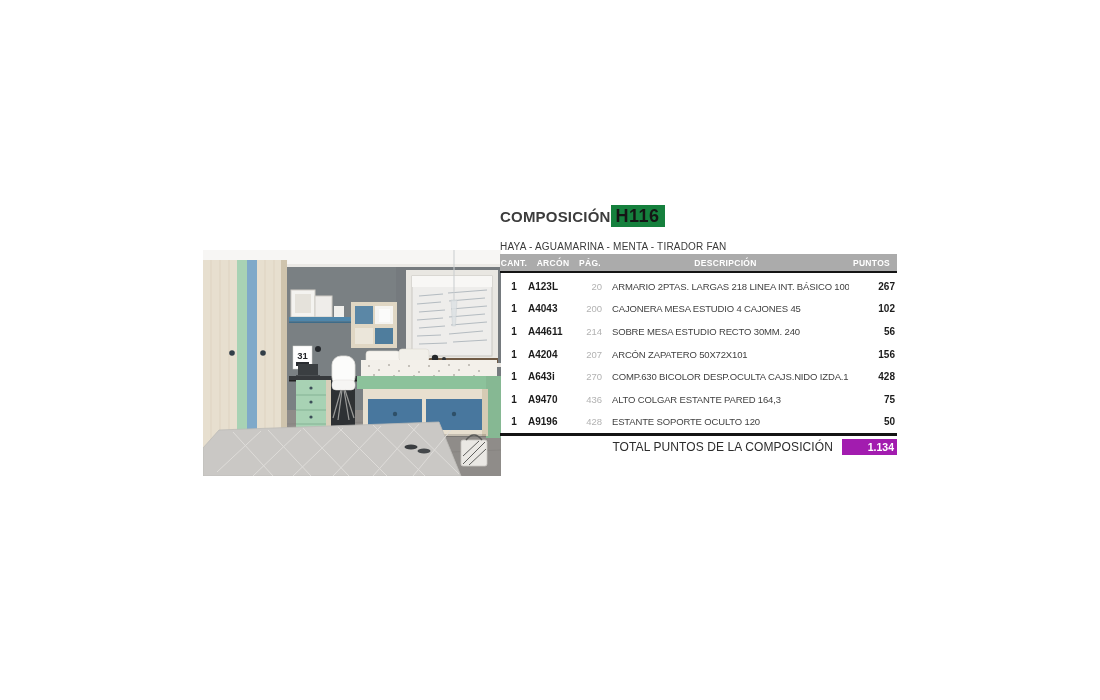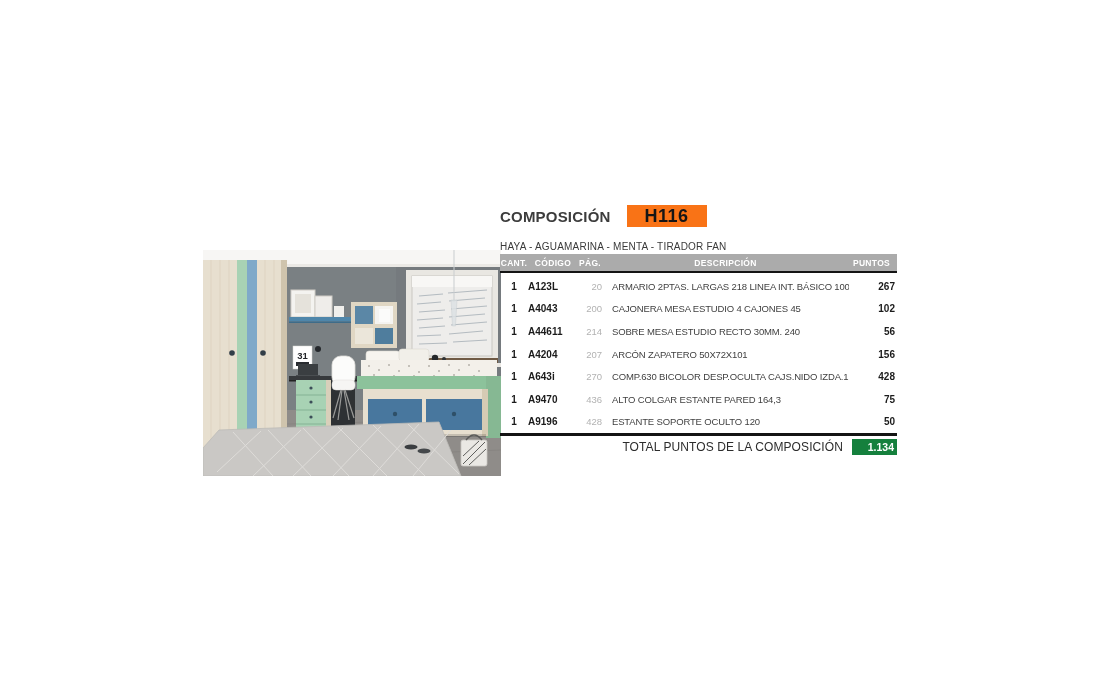--- a/index.html
+++ b/index.html
@@ -9,22 +9,22 @@
 
   
   .photo-wrap { position:absolute; left:203px; top:250px; width:298px; height:226px; }
   .photo-wrap svg { display:block; width:100%; height:100%; }
 
   
   .panel { position:absolute; left:500px; top:205px; width:397px; }
 
   .title-row { display:flex; align-items:center; height:22px; }
   .comp-label { font-size:15px; font-weight:bold; color:#3c3c3c; letter-spacing:.2px; }
-  .comp-code  { margin-left:16px; font-size:18px; font-weight:bold; color:#151515;
-                background:#f97316; padding:1px 18px; line-height:20px; letter-spacing:.5px; }
+  .comp-code  { font-size:18px; font-weight:bold; color:#151515;
+                background:#15803d; padding:1px 5px; line-height:20px; letter-spacing:.5px; }
 
   .subtitle { margin-top:14px; font-size:10px; color:#3a3a3a; letter-spacing:.2px; font-stretch:condensed; }
 
   .thead { margin-top:2px; height:19px; background:#ababab; border-bottom:2px solid #141414;
            display:grid; grid-template-columns:28px 50px 24px 1fr 48px; align-items:center;
            color:#ffffff; font-size:8.5px; font-weight:bold; letter-spacing:.3px; font-stretch:condensed; }
   .thead .h-cant   { text-align:center; }
   .thead .h-codigo { text-align:center; }
   .thead .h-pag    { text-align:center; }
   .thead .h-desc   { text-align:center; }
@@ -36,22 +36,22 @@
   .c-cant   { text-align:center; font-weight:bold; font-size:10px; color:#1b1b1b; }
   .c-codigo { text-align:left; font-weight:bold; font-size:10px; color:#1b1b1b; }
   .c-pag    { text-align:right;  font-size:9.5px;  color:#b2b2b2; }
   .c-desc   { padding-left:10px; font-size:9.5px;  color:#3f3f3f; letter-spacing:-.15px;
               white-space:nowrap; overflow:hidden; }
   .c-puntos { text-align:right; padding-right:2px; font-weight:bold; font-size:10px; color:#1b1b1b; }
 
   .total-row { border-top:3px solid #141414; margin-top:0px; padding-top:3px;
                display:flex; justify-content:flex-end; align-items:center; height:22px; font-stretch:condensed; }
   .total-label { font-size:12px; color:#2c2c2c; margin-right:9px; letter-spacing:.1px; }
-  .total-box { background:#15803d; color:#ffffff; font-weight:bold; font-size:10.5px;
-               width:45px; text-align:right; padding:2px 3px 2px 2px; }
+  .total-box { background:#a21caf; color:#ffffff; font-weight:bold; font-size:10.5px;
+               width:55px; text-align:right; padding:2px 3px 2px 2px; }
 </style>
 </head>
 <body>
 
 <div class="stage">
 
   <div class="photo-wrap">
     <svg viewBox="0 0 298 226">
 
       <rect x="0" y="0" width="298" height="17" fill="#f7f6f4"></rect>
@@ -243,21 +243,21 @@
 
     <div class="title-row">
       <span class="comp-label">COMPOSICIÓN</span>
       <span class="comp-code">H116</span>
     </div>
 
     <div class="subtitle">HAYA - AGUAMARINA - MENTA - TIRADOR FAN</div>
 
     <div class="thead">
       <span class="h-cant">CANT.</span>
-      <span class="h-codigo">CÓDIGO</span>
+      <span class="h-codigo">ARCÓN</span>
       <span class="h-pag">PÁG.</span>
       <span class="h-desc">DESCRIPCIÓN</span>
       <span class="h-puntos">PUNTOS</span>
     </div>
 
     <div class="tbody">
       <div class="trow">
         <span class="c-cant">1</span>
         <span class="c-codigo">A123L</span>
         <span class="c-pag">20</span>

